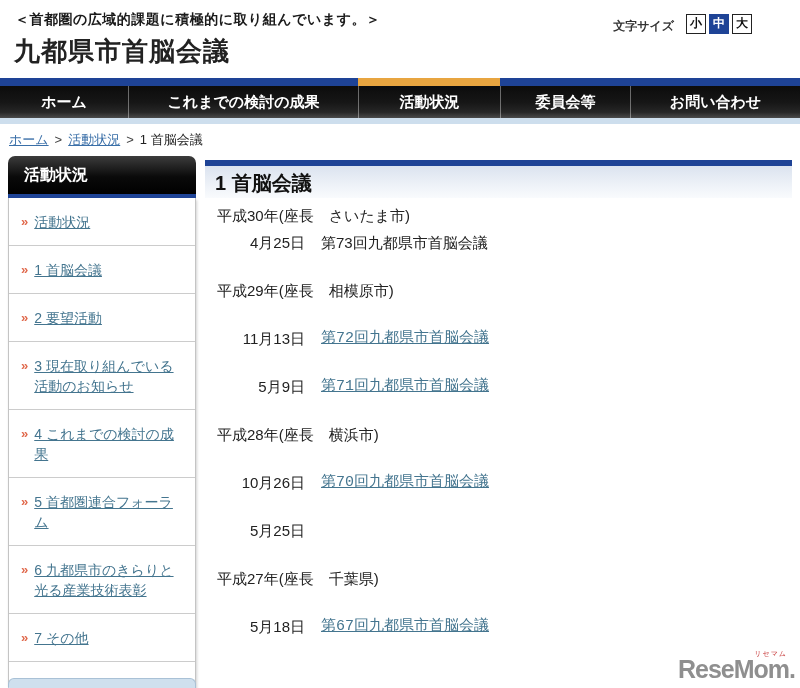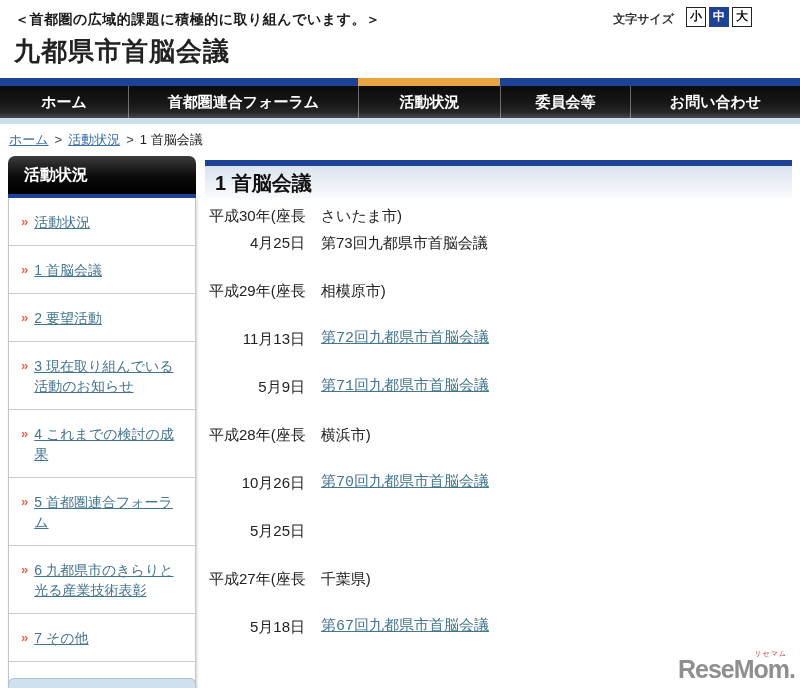--- a/index.html
+++ b/index.html
@@ -2,21 +2,21 @@
 <html lang="ja" style="--accent: #1e4396; --active-orange: #e8a540; --link: #44758f;"><head>
 <meta charset="utf-8">
 <style>
   * { margin:0; padding:0; box-sizing:border-box; }
   body { font-family:"Liberation Sans","DejaVu Sans",sans-serif; background:#fff; }
   #page { position:relative; width:800px; height:688px; background:#fff; overflow:hidden;border-radius:10px; }
 
   
   .tagline { position:absolute; left:15px; top:11px; font-size:14px; font-weight:bold; color:#1a1a1a; letter-spacing:0.5px; }
   .site-title { position:absolute; left:14px; top:34px; font-size:26px; font-weight:bold; color:#222; letter-spacing:1px;text-align:right; }
-  .fontsize { position:absolute; right:48px; top:5px; display:flex; align-items:center; }
+  .fontsize { position:absolute; right:48px; top:12px; display:flex; align-items:center; }
   .fontsize-label { font-size:12px; font-weight:bold; color:#333; margin-right:9px; padding-top:6px; }
   .fs-btn { width:20px; height:20px; margin-left:3px; border:1px solid #222; background:#fff; color:#111;
             font-size:12px; font-weight:bold; display:flex; align-items:center; justify-content:center; cursor:pointer; }
   .fs-btn.selected { background:var(--accent,#1e4396); border-color:var(--accent,#1e4396); color:#fff; }
 
   
   .nav-topstrip { position:absolute; left:0; top:78px; width:800px; height:8px; background:var(--accent,#1e4396); display:flex; }
   .nav-topstrip .seg { height:100%; }
   .nav-topstrip .seg.active { background:var(--active-orange,#e8a540); }
   .nav { position:absolute; left:0; top:86px; width:800px; height:32px; display:flex;
@@ -45,21 +45,21 @@
   .sidebar-list .bullet { color:#e0694c; font-weight:bold; font-size:13px; margin-right:6px; line-height:20px; }
   .sidebar-list a { color:var(--link,#44758f); text-decoration:underline; font-size:14px; line-height:20px; }
   .sidebar-stub { position:absolute; left:8px; top:678px; width:188px; height:10px;
                   background:#cfe0ee; border:1px solid #a9c1d6; border-bottom:none; border-radius:6px 6px 0 0; }
 
   
   .main { position:absolute; left:205px; top:160px; width:587px; }
   .main-heading { border-top:6px solid var(--accent,#1e4396); height:38px;
                   background:linear-gradient(180deg,#dbe3ef 0%,#eef2f8 60%,#f9fbfd 100%);
                   font-size:20px; font-weight:bold; color:#111; padding:4px 0 0 10px; line-height:26px; }
-  .year { font-size:15px; line-height:20px; color:#222; margin-top:28px; margin-left:4px; }
+  .year { font-size:15px; line-height:20px; color:#222; margin-top:28px; margin-left:12px; }
   .year.first { margin-top:8px; }
   .meeting { display:flex; margin-top:28px; font-size:15px; line-height:20px;align-items:flex-end; }
   .meeting.tight { margin-top:7px; }
   .meeting .date { width:100px; text-align:right; color:#222; }
   .meeting .mtitle { margin-left:16px; }
   .meeting a.mtitle { color:var(--link,#44758f); text-decoration:underline;font-family:Liberation Mono, monospace; }
   .meeting span.mtitle { color:#222; }
 
   
   .watermark { position:absolute; right:5px; top:650px; width:118px; text-align:right; }
@@ -83,21 +83,21 @@
 
   <div class="nav-topstrip">
     <div class="seg" style="width:128px"></div>
     <div class="seg" style="width:230px"></div>
     <div class="seg active" style="width:142px"></div>
     <div class="seg" style="width:130px"></div>
     <div class="seg" style="width:170px"></div>
   </div>
   <nav class="nav">
     <a href="#" style="width:128px">ホーム</a>
-    <a href="#" style="width:230px">首都圏連合フォーラム</a>
+    <a href="#" style="width:230px">これまでの検討の成果</a>
     <a href="#" style="width:142px">活動状況</a>
     <a href="#" style="width:130px">委員会等</a>
     <a href="#" style="width:170px">お問い合わせ</a>
   </nav>
   <div class="nav-understrip"></div>
 
   <div class="breadcrumb">
     <a href="#">ホーム</a><span class="sep">&gt;</span><a href="#">活動状況</a><span class="sep">&gt;</span><span class="current">1 首脳会議</span>
   </div>
 

